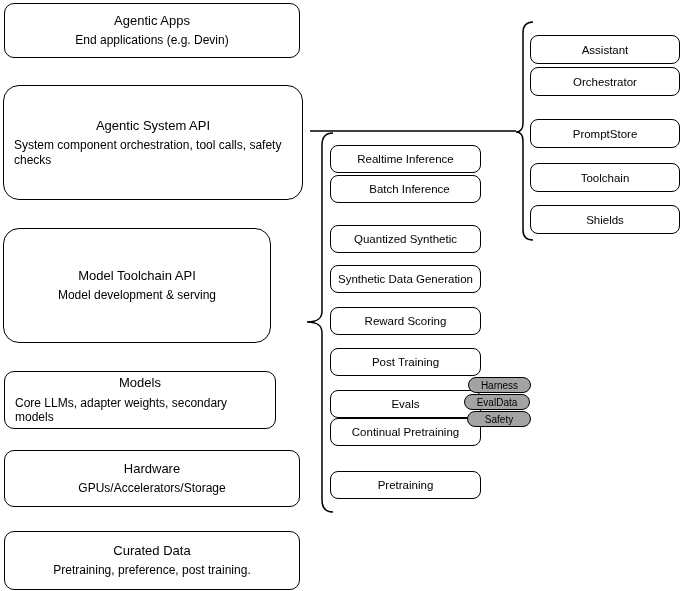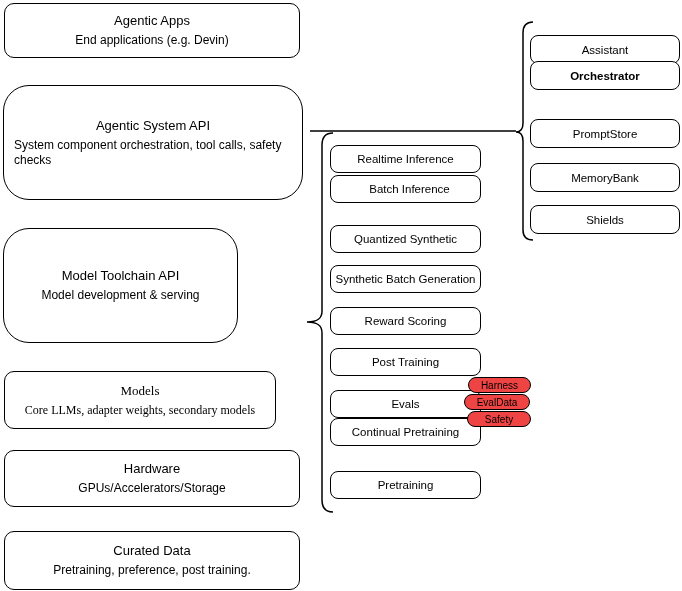--- a/index.html
+++ b/index.html
@@ -7,27 +7,27 @@
     position:relative;width:682px;height:591px;background:#fff;
     font-family:"Liberation Sans",sans-serif;color:#000;overflow:hidden;
   }
   .underlay{position:absolute;left:0;top:0;z-index:0;}
   .box{
     position:absolute;background:#fff;border:1.5px solid #000;box-sizing:border-box;
     display:flex;flex-direction:column;align-items:center;justify-content:center;
     z-index:1;
   }
   .lbox{border-radius:10px;padding:0 10px;}
-  .lbox.big{border-radius:26px;}
+  .lbox.big{border-radius:16px;}
   .title{font-size:13px;line-height:1.25;}
   .subtitle{font-size:12px;line-height:1.2;margin-top:4px;}
   .mbox{left:330px;width:151px;height:28px;border-radius:8px;font-size:11.5px;z-index:2;}
   .rbox{left:530px;width:150px;height:29px;border-radius:8px;font-size:11.5px;}
   .pill{
-    position:absolute;height:16px;border-radius:9px;background:#ef4444;border:1.5px solid #000;
+    position:absolute;height:16px;border-radius:9px;background:#a3a3a3;border:1.5px solid #000;
     box-sizing:border-box;display:flex;align-items:center;justify-content:center;
     font-size:10px;z-index:3;
   }
 </style>
 </head>
 <body>
 
 <div class="canvas">
 
   <svg class="underlay" width="682" height="591" viewBox="0 0 682 591">
@@ -48,53 +48,53 @@
   <div class="box lbox" style="left:4px;top:3px;width:296px;height:55px;">
     <div class="title">Agentic Apps</div>
     <div class="subtitle">End applications (e.g. Devin)</div>
   </div>
 
   <div class="box lbox big" style="left:3px;top:85px;width:300px;height:115px;">
     <div class="title">Agentic System API</div>
     <div class="subtitle">System component orchestration, tool calls, safety checks</div>
   </div>
 
-  <div class="box lbox big" style="left:3px;top:228px;width:235px;height:115px;">
+  <div class="box lbox big" style="left:3px;top:228px;width:268px;height:115px;">
     <div class="title">Model Toolchain API</div>
     <div class="subtitle">Model development &amp; serving</div>
   </div>
 
-  <div class="box lbox" style="left:4px;top:371px;width:272px;height:58px;font-family:Liberation Serif, serif;">
+  <div class="box lbox" style="left:4px;top:371px;width:272px;height:58px;">
     <div class="title">Models</div>
     <div class="subtitle">Core LLMs, adapter weights, secondary models</div>
   </div>
 
   <div class="box lbox" style="left:4px;top:450px;width:296px;height:57px;">
     <div class="title">Hardware</div>
     <div class="subtitle">GPUs/Accelerators/Storage</div>
   </div>
 
   <div class="box mbox" style="top:145px;">Realtime Inference</div>
 
   <div class="box lbox" style="left:4px;top:531px;width:296px;height:59px;">
     <div class="title">Curated Data</div>
     <div class="subtitle">Pretraining, preference, post training.</div>
   </div>
   <div class="box mbox" style="top:175px;padding-left:8px;">Batch Inference</div>
   <div class="box mbox" style="top:225px;">Quantized Synthetic</div>
-  <div class="box mbox" style="top:265px;">Synthetic Batch Generation</div>
+  <div class="box mbox" style="top:265px;">Synthetic Data Generation</div>
   <div class="box mbox" style="top:307px;">Reward Scoring</div>
   <div class="box mbox" style="top:348px;">Post Training</div>
   <div class="box mbox" style="top:390px;">Evals</div>
   <div class="box mbox" style="top:418px;">Continual Pretraining</div>
   <div class="box mbox" style="top:471px;">Pretraining</div>
 
   <div class="pill" style="left:468px;top:377px;width:63px;">Harness</div>
   <div class="pill" style="left:464px;top:394px;width:66px;">EvalData</div>
   <div class="pill" style="left:467px;top:411px;width:64px;">Safety</div>
 
   <div class="box rbox" style="top:35px;">Assistant</div>
-  <div class="box rbox" style="top:61px;font-weight:bold;">Orchestrator</div>
+  <div class="box rbox" style="top:67px;">Orchestrator</div>
   <div class="box rbox" style="top:119px;">PromptStore</div>
-  <div class="box rbox" style="top:163px;">MemoryBank</div>
+  <div class="box rbox" style="top:163px;">Toolchain</div>
   <div class="box rbox" style="top:205px;">Shields</div>
 
 </div>
 
 </body></html>

